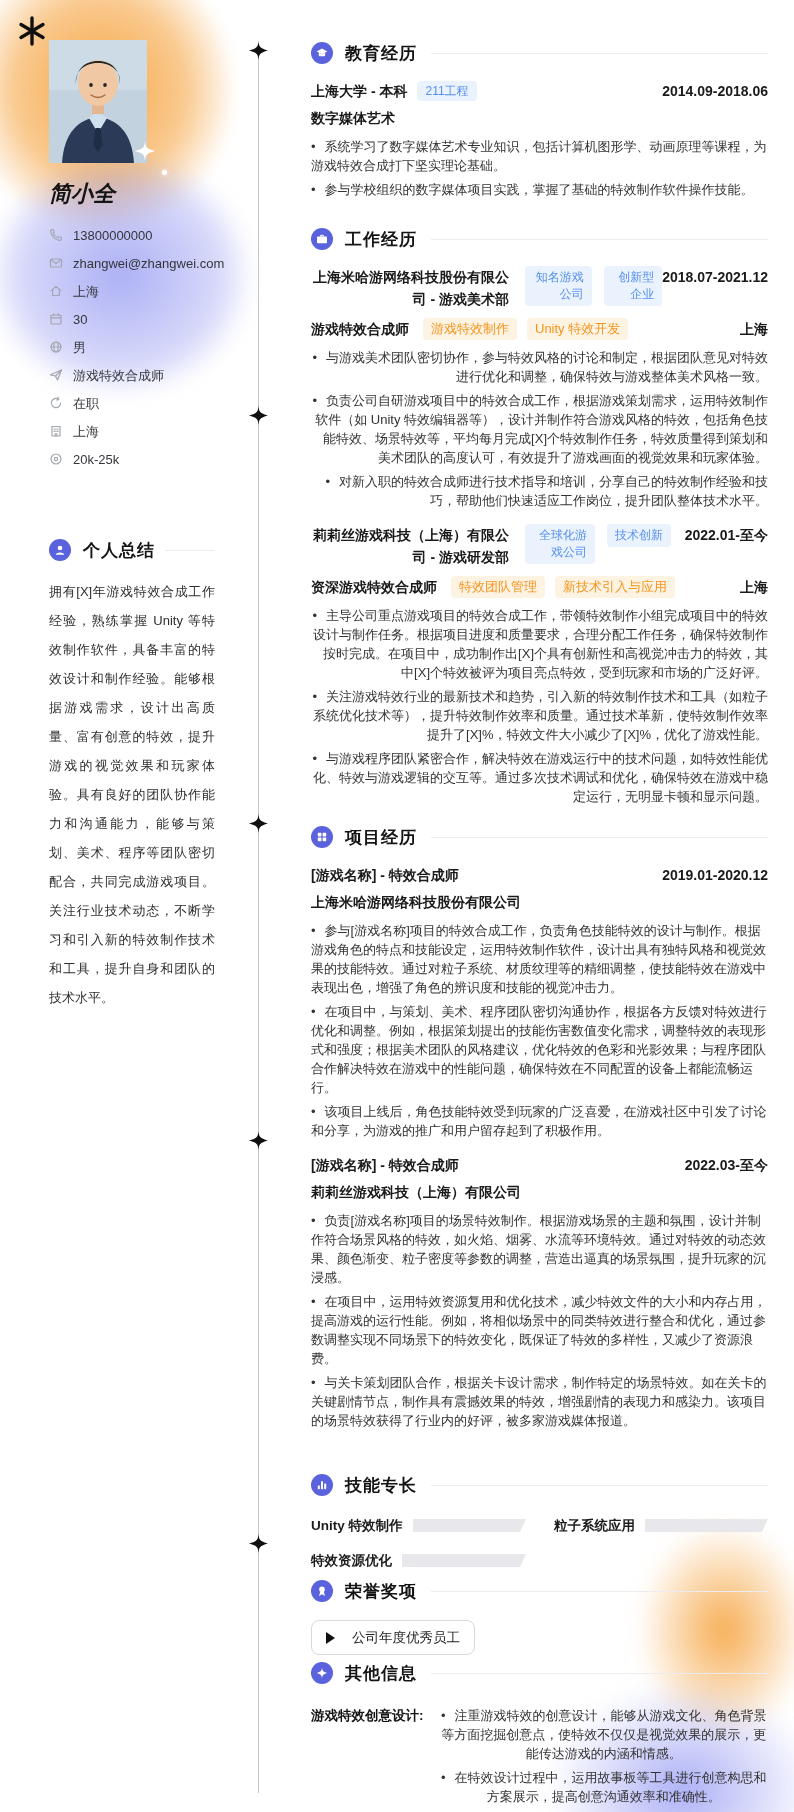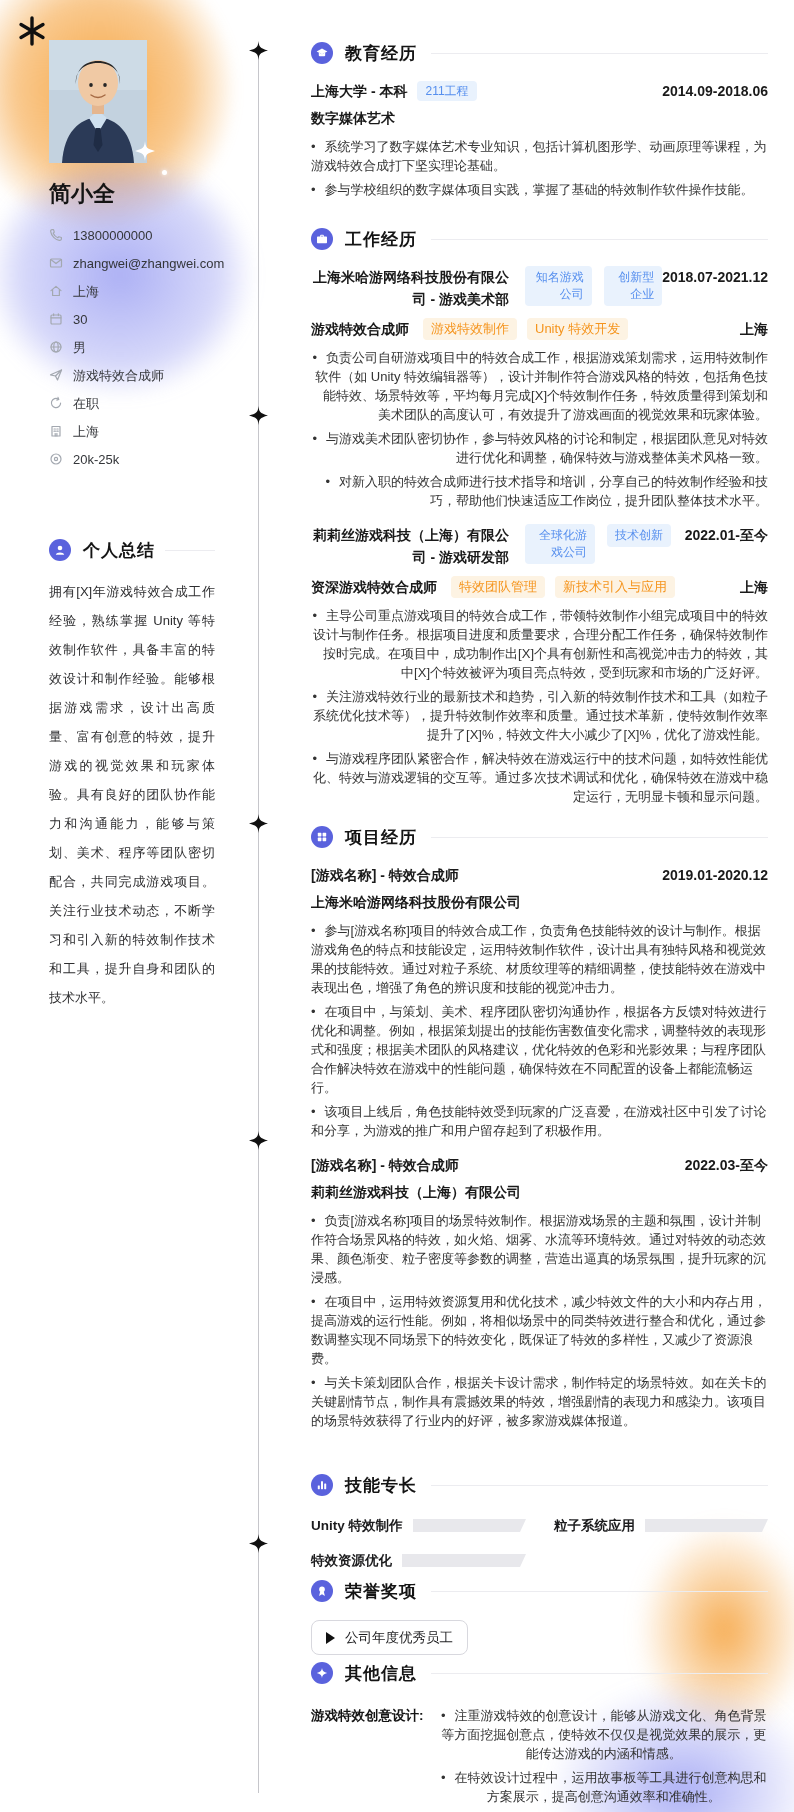--- a/index.html
+++ b/index.html
@@ -28,21 +28,21 @@
   .timeline { position:absolute; left:258px; top:55px; width:1px; height:1738px;
     background:#c6c6cb; z-index:1; }
   .sparkle { position:absolute; left:249px; width:19px; height:19px; z-index:2; }
   
   .sidebar { position:absolute; left:49px; top:40px; width:166px; z-index:2; }
   .photo-wrap { position:relative; width:98px; height:123px; }
   .photo-wrap svg { display:block; }
   .photo-sparkle { position:absolute; right:-8px; bottom:2px; }
   .photo-dot { position:absolute; right:-20px; bottom:-12px; width:5px; height:5px;
     border-radius:50%; background:#ffffff; box-shadow:0 0 4px rgba(255,255,255,.9); }
-  .person-name { margin-top:18px; font-size:22px; line-height:26px; font-weight:bold; color:#141414; }
+  .person-name { margin-top:18px; font-size:22px; line-height:26px; font-weight:bold; color:#141414;font-style:italic; }
   .contacts { margin-top:14px; }
   .c-row { display:flex; align-items:center; height:28px; color:#34363a; font-size:13px; }
   .c-ico { width:14px; height:14px; margin-right:10px; flex:0 0 14px; display:inline-flex; }
   .c-ico svg { width:14px; height:14px; stroke:#a3a8b0; fill:none; stroke-width:1.2; stroke-linecap:round; stroke-linejoin:round; }
   .summary-head { margin-top:66px; }
   .summary-text { margin-top:16px; color:#2e2e30; line-height:29px; text-align:justify; }
   
   .sec-head { display:flex; align-items:center; }
   .sec-ico { width:22px; height:22px; border-radius:50%; background:#5a62dd; flex:0 0 22px;
     display:flex; align-items:center; justify-content:center; }
@@ -74,21 +74,21 @@
   .major { margin-top:5px; }
   
   .skill-grid { display:grid; grid-template-columns:215px 1fr; column-gap:28px; row-gap:16px; margin-top:20px; }
   .skill { display:flex; align-items:center; }
   .skill-label { font-size:13.5px; font-weight:bold; color:#1c1c1e; margin-right:10px; white-space:nowrap; }
   .bar-track { flex:1; height:13px; background:#e8e8ec; position:relative;
     clip-path:polygon(0 0, 100% 0, calc(100% - 6px) 100%, 0 100%); }
   .bar-fill { height:13px; background:#5a62dd;
     clip-path:polygon(0 0, 100% 0, calc(100% - 6px) 100%, 0 100%); }
   
-  .honor-chip { display:inline-flex; align-items:center; gap:10px; margin-top:18px;
+  .honor-chip { display:inline-flex; align-items:center; gap:17px; margin-top:18px;
     border:1px solid #d8d8de; border-radius:8px; padding:7px 14px; background:#ffffff;
     font-size:13.5px; color:#1c1c1e; font-weight:500; cursor:pointer; }
   .honor-tri { width:0; height:0; border-left:9px solid #111; border-top:6px solid transparent; border-bottom:6px solid transparent; }
   
   .other-row { display:flex; margin-top:22px;text-align:center; }
   .other-label { font-size:13.5px; font-weight:bold; color:#141414; flex:0 0 auto; margin-right:16px; line-height:19px; }
   .other-bullets { flex:1; }
   
   .sec-edu   { position:absolute; top:42px;   left:0; right:0; }
   .sec-work  { position:absolute; top:228px;  left:0; right:0;text-align:right; }
@@ -311,22 +311,22 @@
         </div>
         <div class="role-row">
           <span class="bold14">游戏特效合成师</span>
           <span class="rtags">
             <span class="tag-orange">游戏特效制作</span>
             <span class="tag-orange">Unity 特效开发</span>
           </span>
           <span class="loc">上海</span>
         </div>
         <div class="bullets">
+          <p class="blt">与游戏美术团队密切协作，参与特效风格的讨论和制定，根据团队意见对特效进行优化和调整，确保特效与游戏整体美术风格一致。</p>
           <p class="blt">负责公司自研游戏项目中的特效合成工作，根据游戏策划需求，运用特效制作软件（如 Unity 特效编辑器等），设计并制作符合游戏风格的特效，包括角色技能特效、场景特效等，平均每月完成[X]个特效制作任务，特效质量得到策划和美术团队的高度认可，有效提升了游戏画面的视觉效果和玩家体验。</p>
-          <p class="blt">与游戏美术团队密切协作，参与特效风格的讨论和制定，根据团队意见对特效进行优化和调整，确保特效与游戏整体美术风格一致。</p>
           <p class="blt">对新入职的特效合成师进行技术指导和培训，分享自己的特效制作经验和技巧，帮助他们快速适应工作岗位，提升团队整体技术水平。</p>
         </div>
       </div>
 
       <div class="entry">
         <div class="row-head">
           <span class="bold14 company">莉莉丝游戏科技（上海）有限公司 - 游戏研发部</span>
           <span class="htags">
             <span class="tag-blue">全球化游戏公司</span>
             <span class="tag-blue">技术创新</span>

